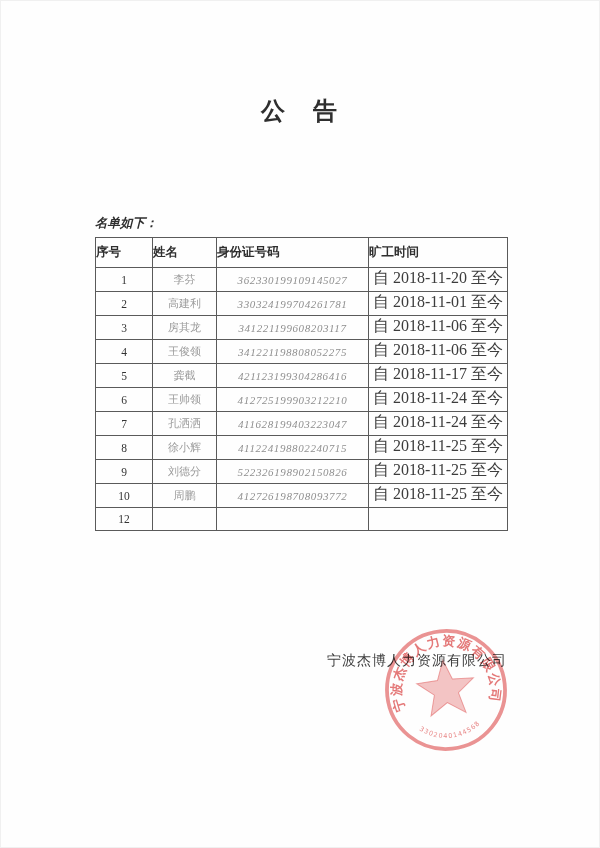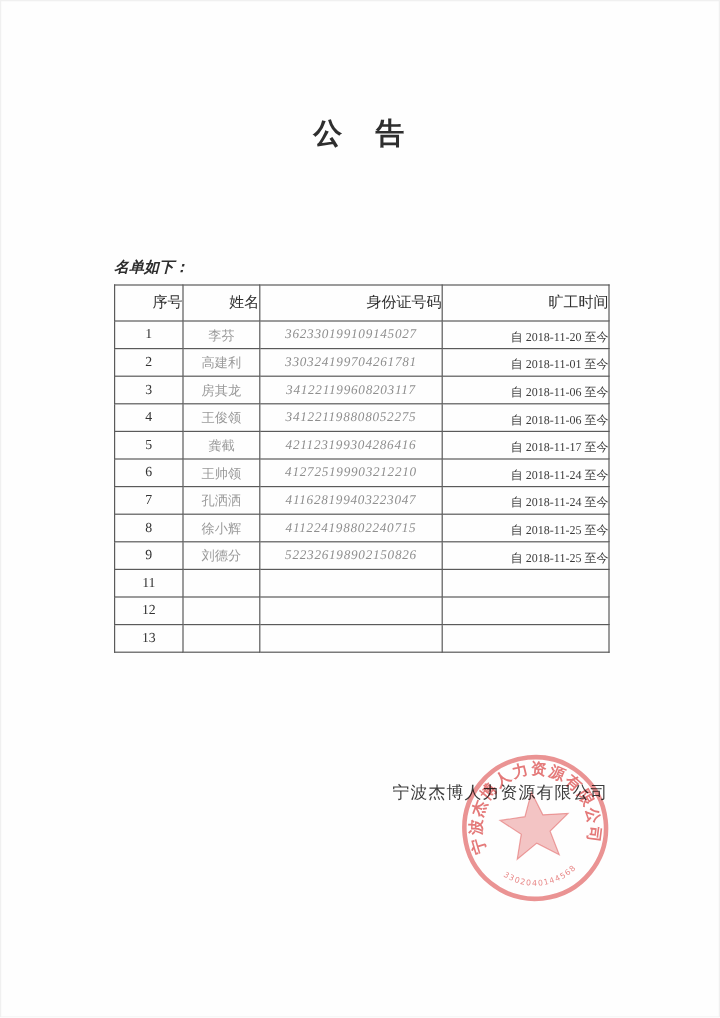--- a/index.html
+++ b/index.html
@@ -57,40 +57,39 @@
     table-layout: fixed;
   }
   table.roster th, table.roster td {
     border: 1px solid #5a5a5a;
     overflow: hidden;
     white-space: nowrap;
   }
   table.roster th {
     height: 30px;
     font-size: 12.5px;
-    font-weight: normal;
+    font-weight: bold;
     color: #2f2f2f;
-    text-align: right;
+    text-align: left;
     vertical-align: middle;
   }
   table.roster td {
     height: 23px;
     font-size: 11px;
     text-align: center;
     vertical-align: middle;
   }
   table.roster td.c0 { color: #333333; font-size: 11.5px; }
   table.roster td.c1 { color: #9a9a9a; }
   table.roster td.c2 { color: #8f8f8f; letter-spacing: 0.6px; font-style: italic; }
   table.roster td.c3 {
     color: #3c3c3c;
-    font-size: 10px;
+    font-size: 16px;
     vertical-align: bottom;
     padding-bottom: 2px;
-    text-align: right;
   }
   .sig-company {
     position: absolute;
     top: 652px;
     right: 93px;
     font-size: 14px;
     color: #3d3d3d;
     letter-spacing: 1px;
   }
   .sig-date {
@@ -200,33 +199,27 @@
           <td class="c2">411224198802240715</td>
           <td class="c3">自 2018-11-25 至今</td>
         </tr>
         <tr>
           <td class="c0">9</td>
           <td class="c1">刘德分</td>
           <td class="c2">522326198902150826</td>
           <td class="c3">自 2018-11-25 至今</td>
         </tr>
         <tr>
-          <td class="c0">11</td>
-          <td class="c1"></td>
-          <td class="c2"></td>
-          <td class="c3"></td>
+          <td class="c0">10</td>
+          <td class="c1">周鹏</td>
+          <td class="c2">412726198708093772</td>
+          <td class="c3">自 2018-11-25 至今</td>
         </tr>
         <tr>
           <td class="c0">12</td>
-          <td class="c1"></td>
-          <td class="c2"></td>
-          <td class="c3"></td>
-        </tr>
-        <tr>
-          <td class="c0">13</td>
           <td class="c1"></td>
           <td class="c2"></td>
           <td class="c3"></td>
         </tr>
       </tbody>
   </table>
 
   <div class="sig-company">宁波杰博人力资源有限公司</div>
 
 

